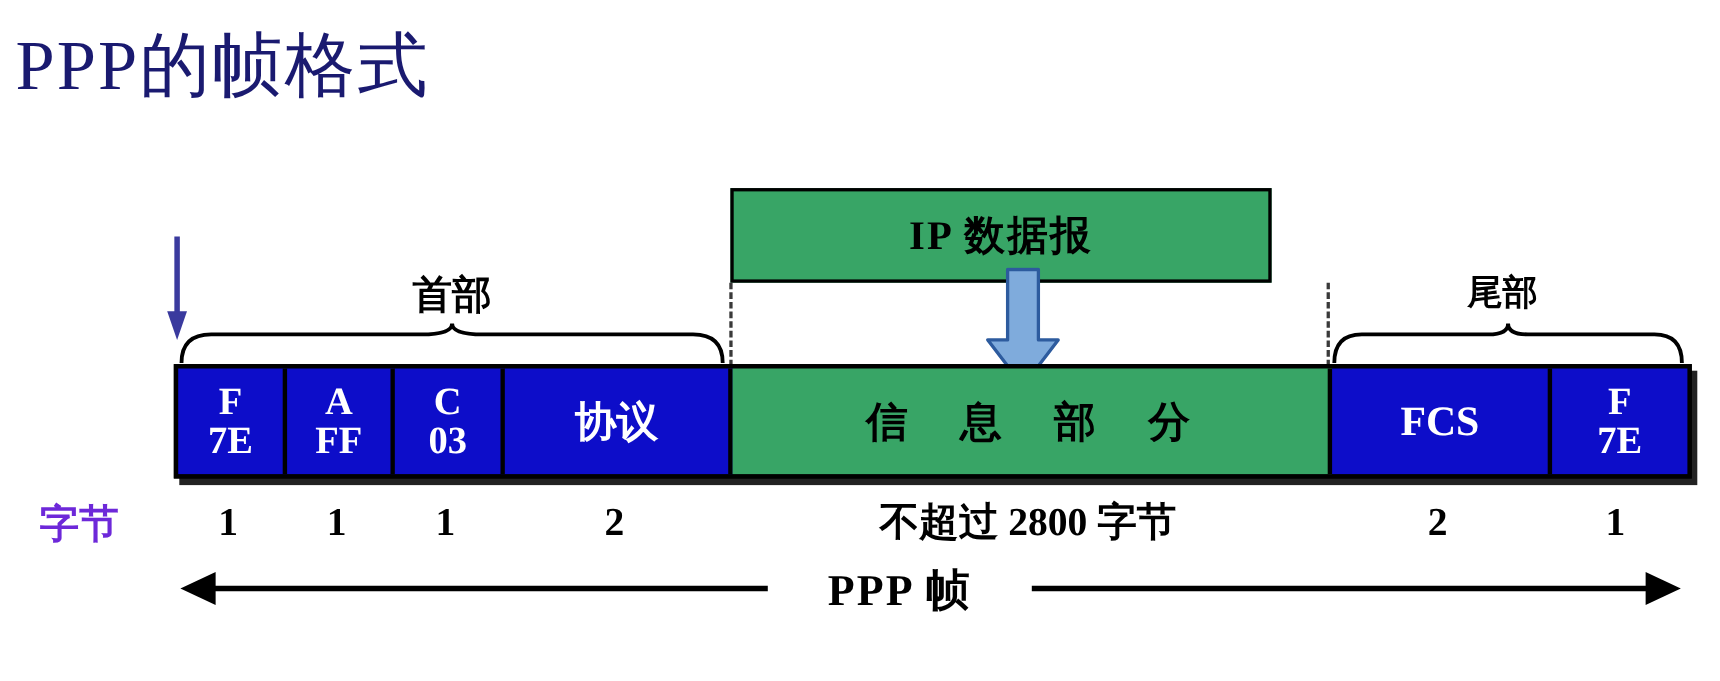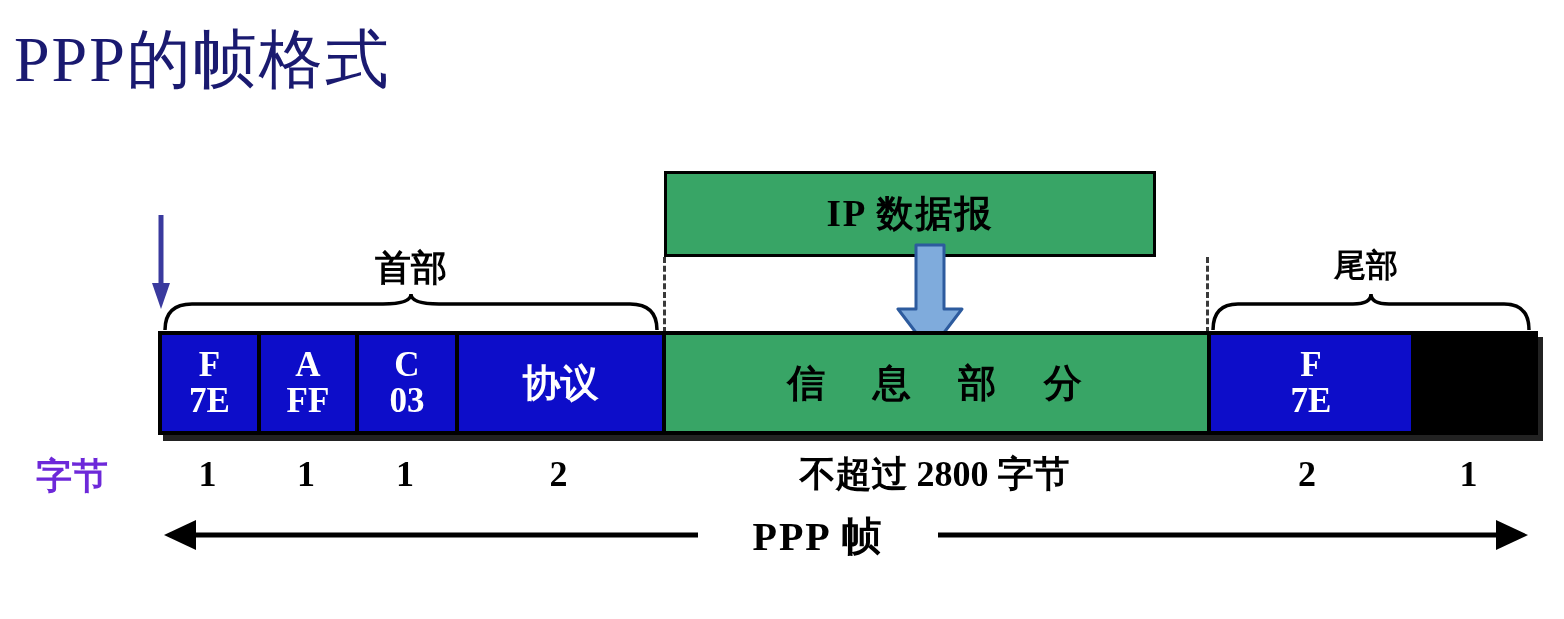--- a/index.html
+++ b/index.html
@@ -118,20 +118,23 @@
       <div class="l1">C</div>
       <div class="l2">03</div>
     </div>
     <div class="cell blue">
       <div class="single">协议</div>
     </div>
     <div class="cell green">
       <div class="single">信 息 部 分</div>
     </div>
     <div class="cell blue">
+      <div class="single">FCS</div>
+    </div>
+    <div class="cell blue">
       <div class="l1">F</div>
       <div class="l2">7E</div>
     </div>
   </div>
 
   <div class="byte-unit">字节</div>
   <div class="bytes-row">
     <div class="bcell">1</div>
     <div class="bcell">1</div>
     <div class="bcell">1</div>

